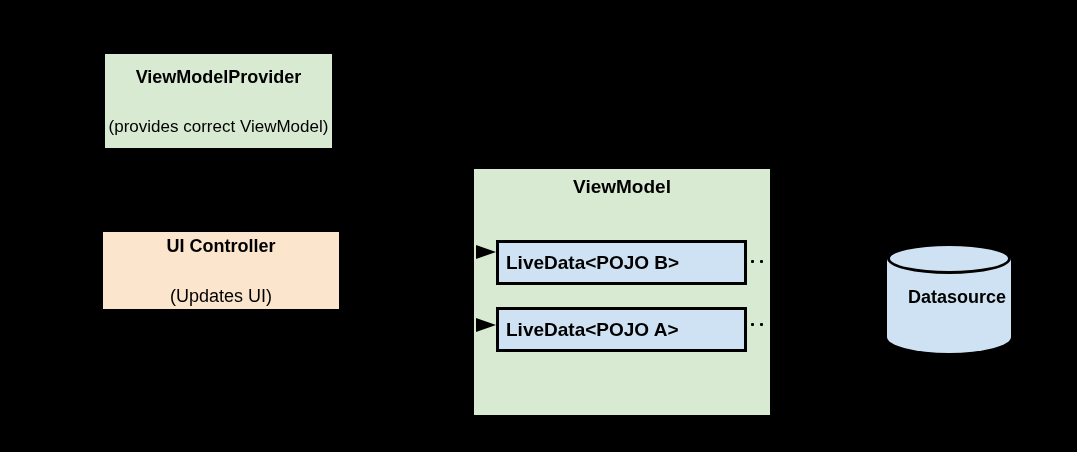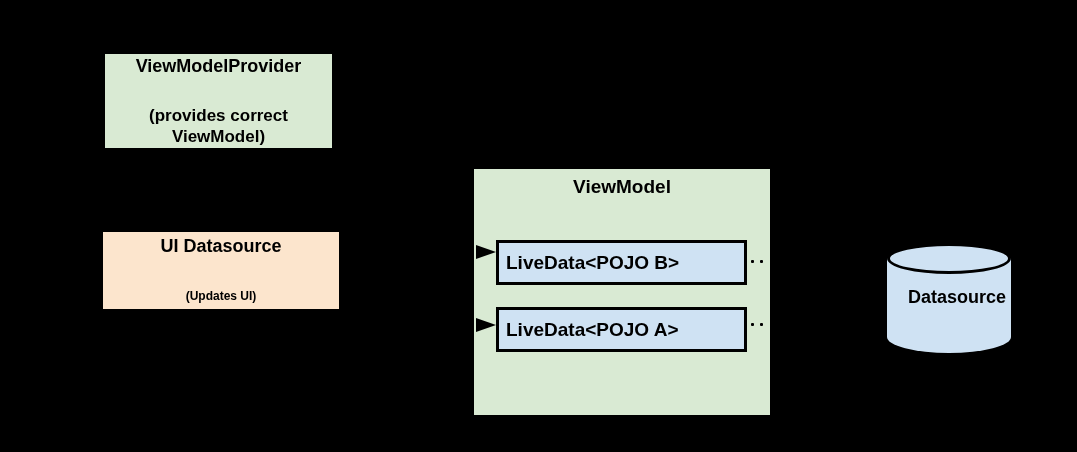--- a/index.html
+++ b/index.html
@@ -22,33 +22,33 @@
     position: absolute;
     box-sizing: border-box;
     display: flex;
     flex-direction: column;
     align-items: center;
     justify-content: center;
     text-align: center;
     gap: 28px;
   }
   .node .title { font-weight: bold; font-size: 18px; line-height: 22px; }
-  .node .subtitle { font-weight: bold; font-size: 17px; line-height: 21px; }
+  .node .subtitle { font-weight: normal; font-size: 17px; line-height: 21px; }
 
   .vmp {
     left: 105px; top: 54px;
     width: 227px; height: 94px;
     background: #d9ead3;
   }
   .uic {
     left: 103px; top: 232px;
     width: 236px; height: 77px;
     background: #fce5cd;
   }
-  .uic .subtitle { font-size: 12px; line-height: 22px; }
+  .uic .subtitle { font-size: 18px; line-height: 22px; }
 
   .viewmodel {
     position: absolute;
     left: 474px; top: 169px;
     width: 296px; height: 246px;
     background: #d9ead3;
     box-sizing: border-box;
   }
   .viewmodel .vm-title {
     margin-top: 7px;
@@ -133,21 +133,21 @@
 <body>
 
 <div class="canvas">
 
   <div class="node vmp">
     <div class="title">ViewModelProvider</div>
     <div class="subtitle">(provides correct ViewModel)</div>
   </div>
 
   <div class="node uic">
-    <div class="title">UI Datasource</div>
+    <div class="title">UI Controller</div>
     <div class="subtitle">(Updates UI)</div>
   </div>
 
   <div class="viewmodel">
     <div class="vm-title">ViewModel</div>
     <div class="livedata b">
       <span>LiveData&lt;POJO B&gt;</span>
     </div>
     <div class="livedata a">
       <span>LiveData&lt;POJO A&gt;</span>

